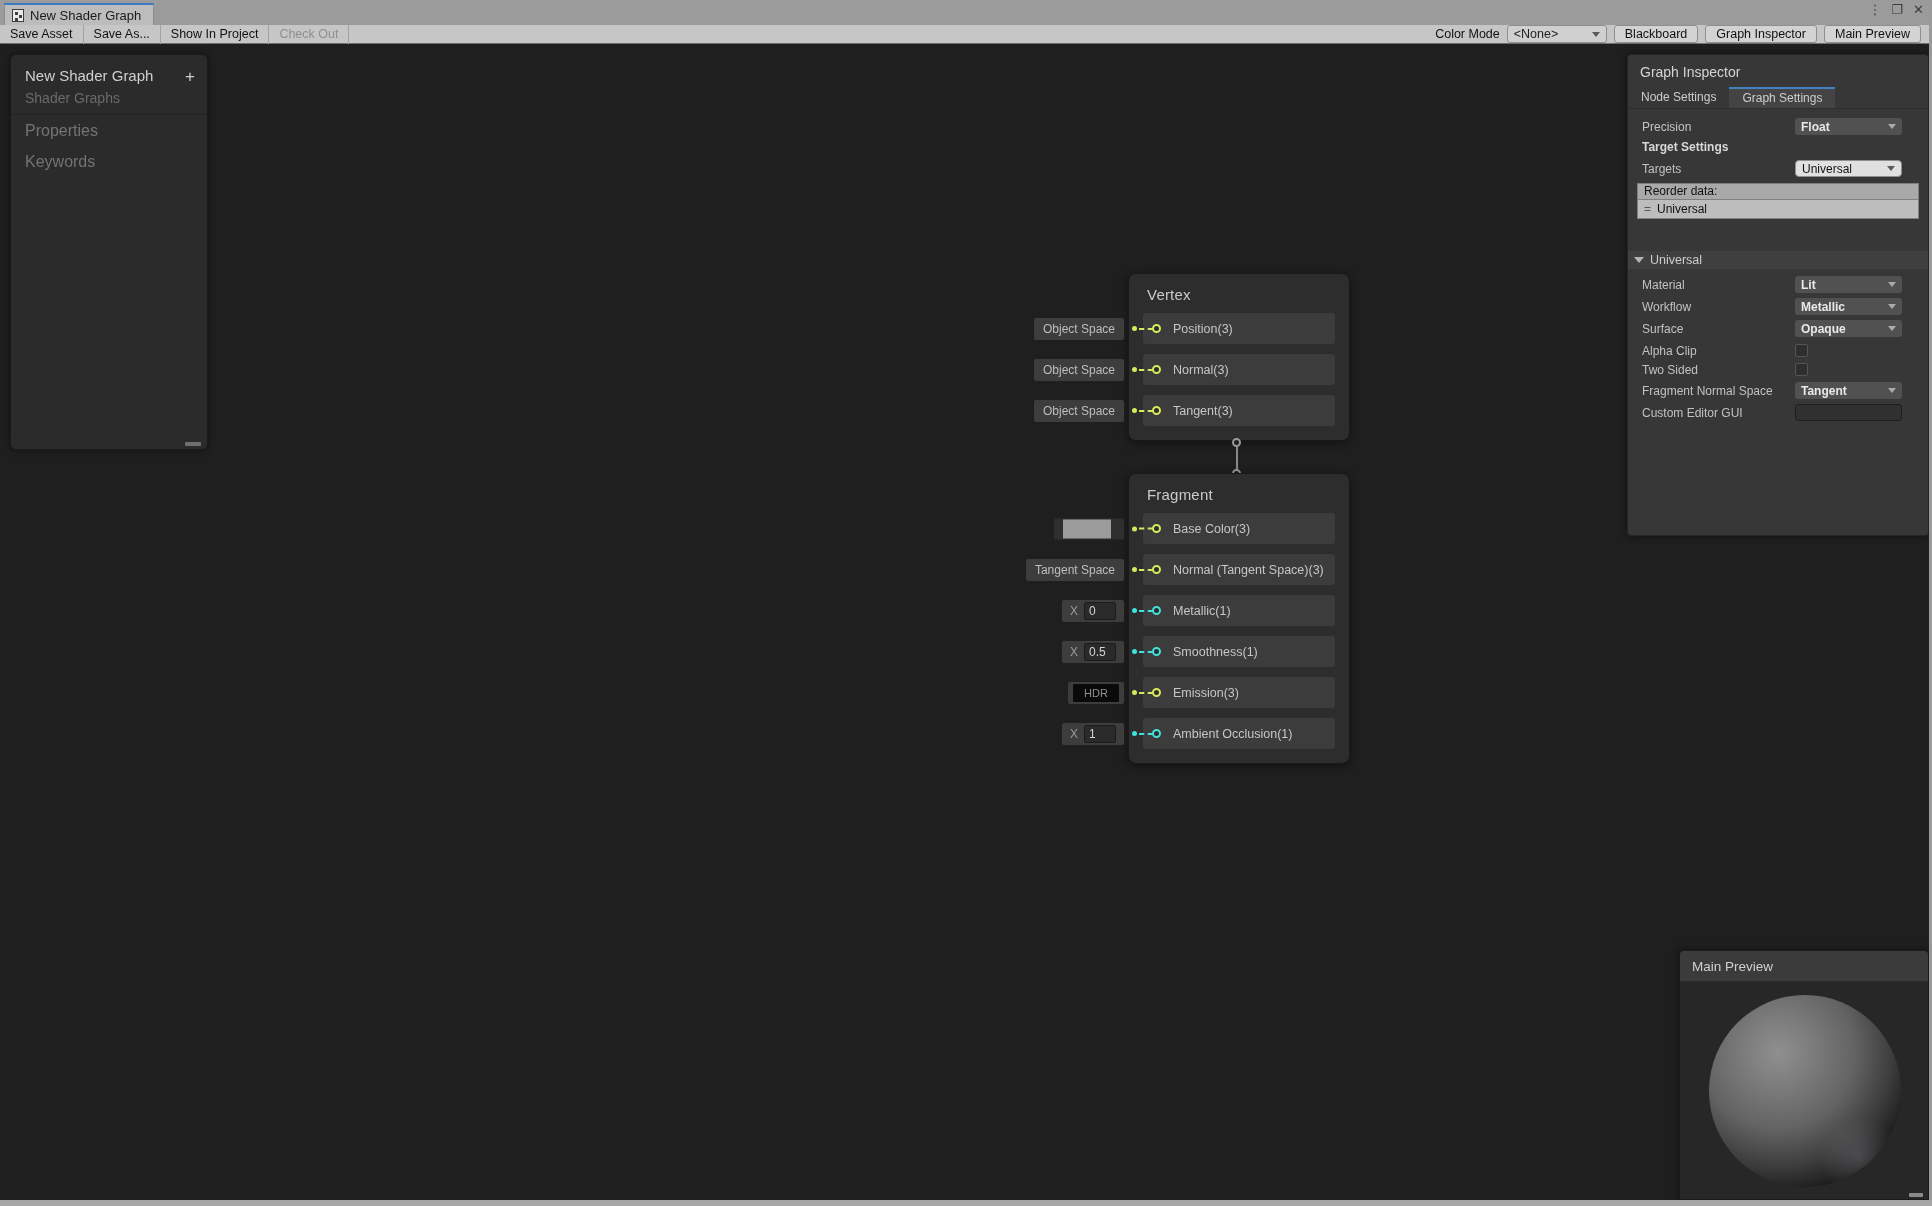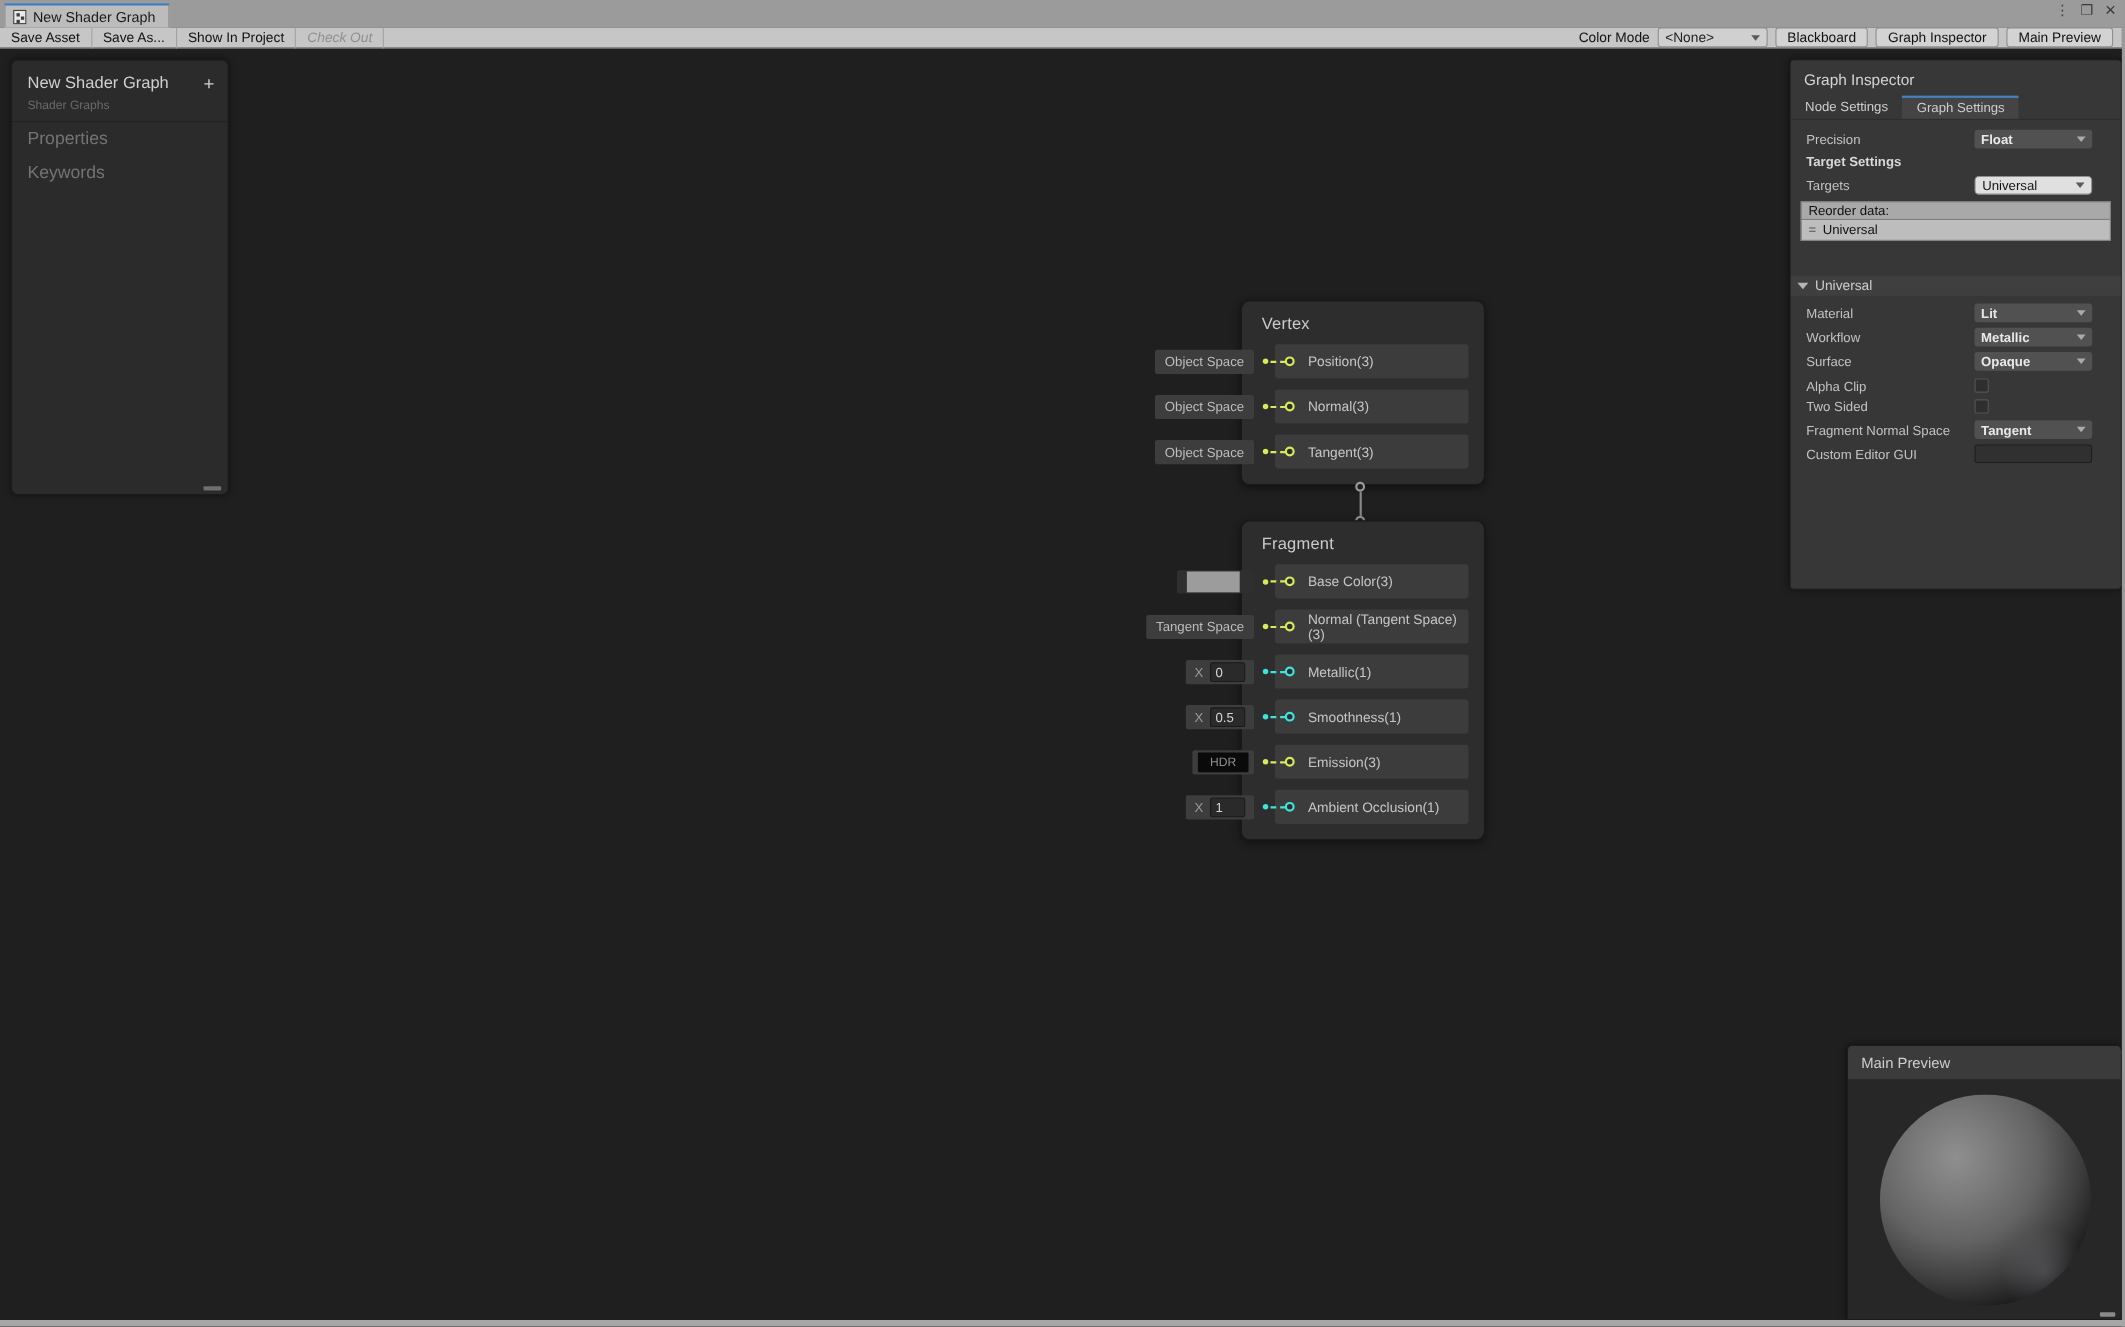--- a/index.html
+++ b/index.html
@@ -15,48 +15,48 @@
              border-left:1px solid #8E8E8E; border-right:1px solid #8E8E8E;
              display:flex; align-items:center; gap:6px; padding:0 12px 0 7px;
              color:#1A1A1A; font-size:13px; }
   .sg-icon { width:12px; height:13px; background:#E9E9E9; border:1px solid #3F3F3F; position:relative; }
   .sg-icon::before { content:""; position:absolute; left:2px; top:2px; width:3px; height:3px;
              background:#3F3F3F; box-shadow:4px 3px 0 #3F3F3F, 0 6px 0 #3F3F3F; }
   #toolbar { left:0; top:25px; width:1929px; height:19px; background:#C6C6C6;
              border-bottom:1px solid #6E6E6E; display:flex; align-items:center;
              font-size:12.5px; color:#111; }
   .tb-btn { padding:0 10px; height:19px; line-height:19px; border-right:1px solid #A2A2A2; cursor:default; }
-  .tb-btn.disabled { color:#8F8F8F;font-style:italic; }
+  .tb-btn.disabled { color:#8F8F8F; }
   #toolbar-right { margin-left:auto; display:flex; align-items:center; gap:7px; padding-right:8px; }
   .lite-btn { background:#D3D3D3; border:1px solid #8F8F8F; border-radius:3px;
               height:18px; line-height:16px; padding:0 10px; color:#111; }
   .lite-dd { background:#D0D0D0; border:1px solid #8F8F8F; border-radius:3px; height:18px;
              width:100px; display:flex; align-items:center; padding:0 6px; color:#222; gap:4px; }
   .dd-arrow { width:0; height:0; border-left:4px solid transparent; border-right:4px solid transparent;
               border-top:5px solid #5A5A5A; margin-left:auto; }
   #right-border { right:0; top:0; width:3px; height:1206px; background:#9A9A9A; z-index:50; }
   #bottom-border { left:0; top:1200px; width:1932px; height:6px; background:#A6A6A6; z-index:50; }
 
   
   #blackboard { left:10px; top:54px; width:198px; height:396px; background:#2B2B2B;
                 border:1px solid #1B1B1B; border-radius:6px; box-shadow:0 0 6px rgba(0,0,0,.5); }
   #bb-title { padding:12px 14px 0 14px; color:#D0D0D0; font-size:15px; }
-  #bb-sub { padding:6px 27px 8px 14px; color:#6A6A6A; font-size:11px;
+  #bb-sub { padding:6px 27px 8px 14px; color:#6A6A6A; font-size:14px;
             border-bottom:1px solid #222; }
   #bb-add { position:absolute; right:12px; top:12px; color:#CFCFCF; font-size:17px; cursor:default; }
   .bb-row { padding:7px 14px 6px 14px; color:#747474; font-size:16px; }
   #bb-grip { position:absolute; right:6px; bottom:3px; width:16px; height:4px; background:#6F6F6F; border-radius:1px; }
 
   
   .context-node { position:absolute; left:1128px; width:222px; background:#2D2D2D;
                   border:1px solid #191919; border-radius:8px; box-shadow:0 2px 8px rgba(0,0,0,.45); }
   .node-title { padding:12px 18px 9px 18px; color:#CBCBCB; font-size:15px; letter-spacing:.2px; }
   .slot-list { display:flex; flex-direction:column; gap:10px; padding:1px 14px 14px 14px; }
   .slot { position:relative; height:31px; background:#3C3C3C; border-radius:3px;
-          display:flex; align-items:center; padding-left:9px;margin-left:16px; }
+          display:flex; align-items:center; padding-left:9px; }
   .port-ring { width:9px; height:9px; border-radius:50%; border:2px solid; background:#2D2D2D;
                margin-right:12px; flex:none; }
   .v3 .port-ring, .v3 .port-dot, .v3 .dash { border-color:#D8E95B; background-color:#D8E95B; }
   .v3 .port-ring { background:#2D2D2D; }
   .f1 .port-ring, .f1 .port-dot, .f1 .dash { border-color:#3FE2DC; background-color:#3FE2DC; }
   .f1 .port-ring { background:#2D2D2D; }
   .slot-label { color:#C6C6C6; font-size:12.5px; }
   .ext { position:absolute; right:calc(100% - 10px); top:50%; transform:translateY(-50%);
          display:flex; align-items:center; z-index:5; }
   .port-dot { width:5px; height:5px; border-radius:50%; margin-left:8px; flex:none; }

